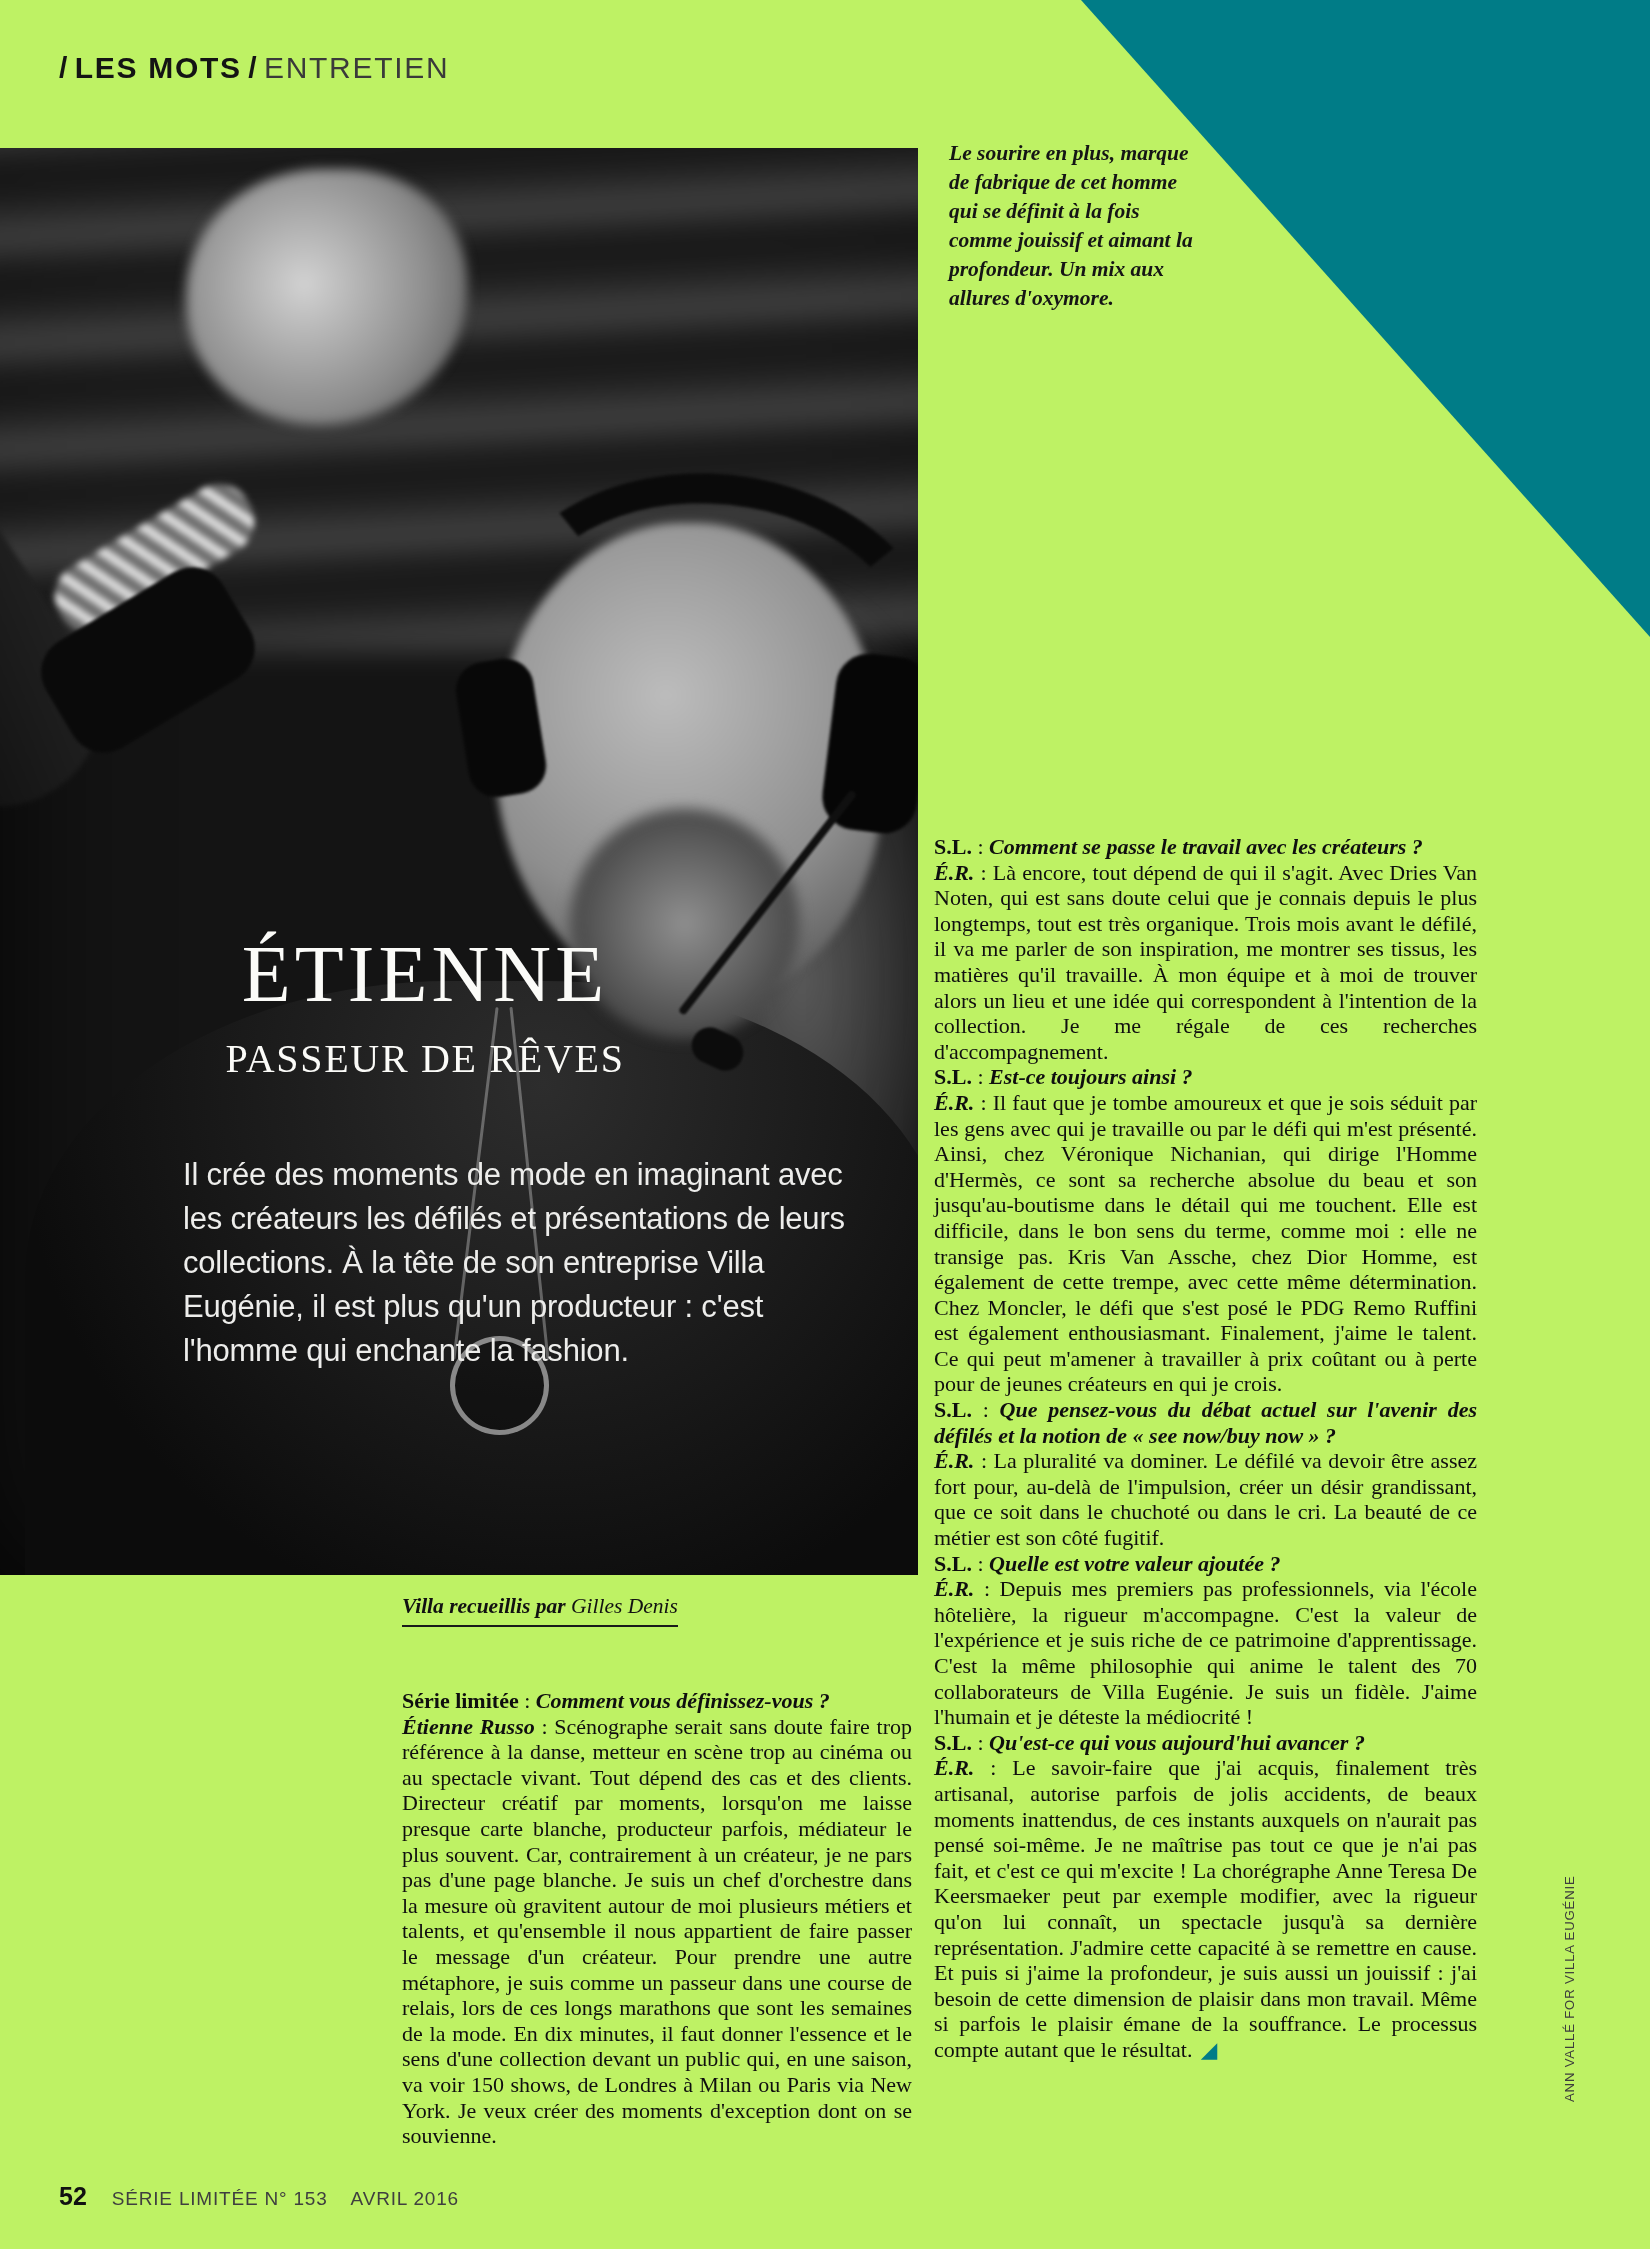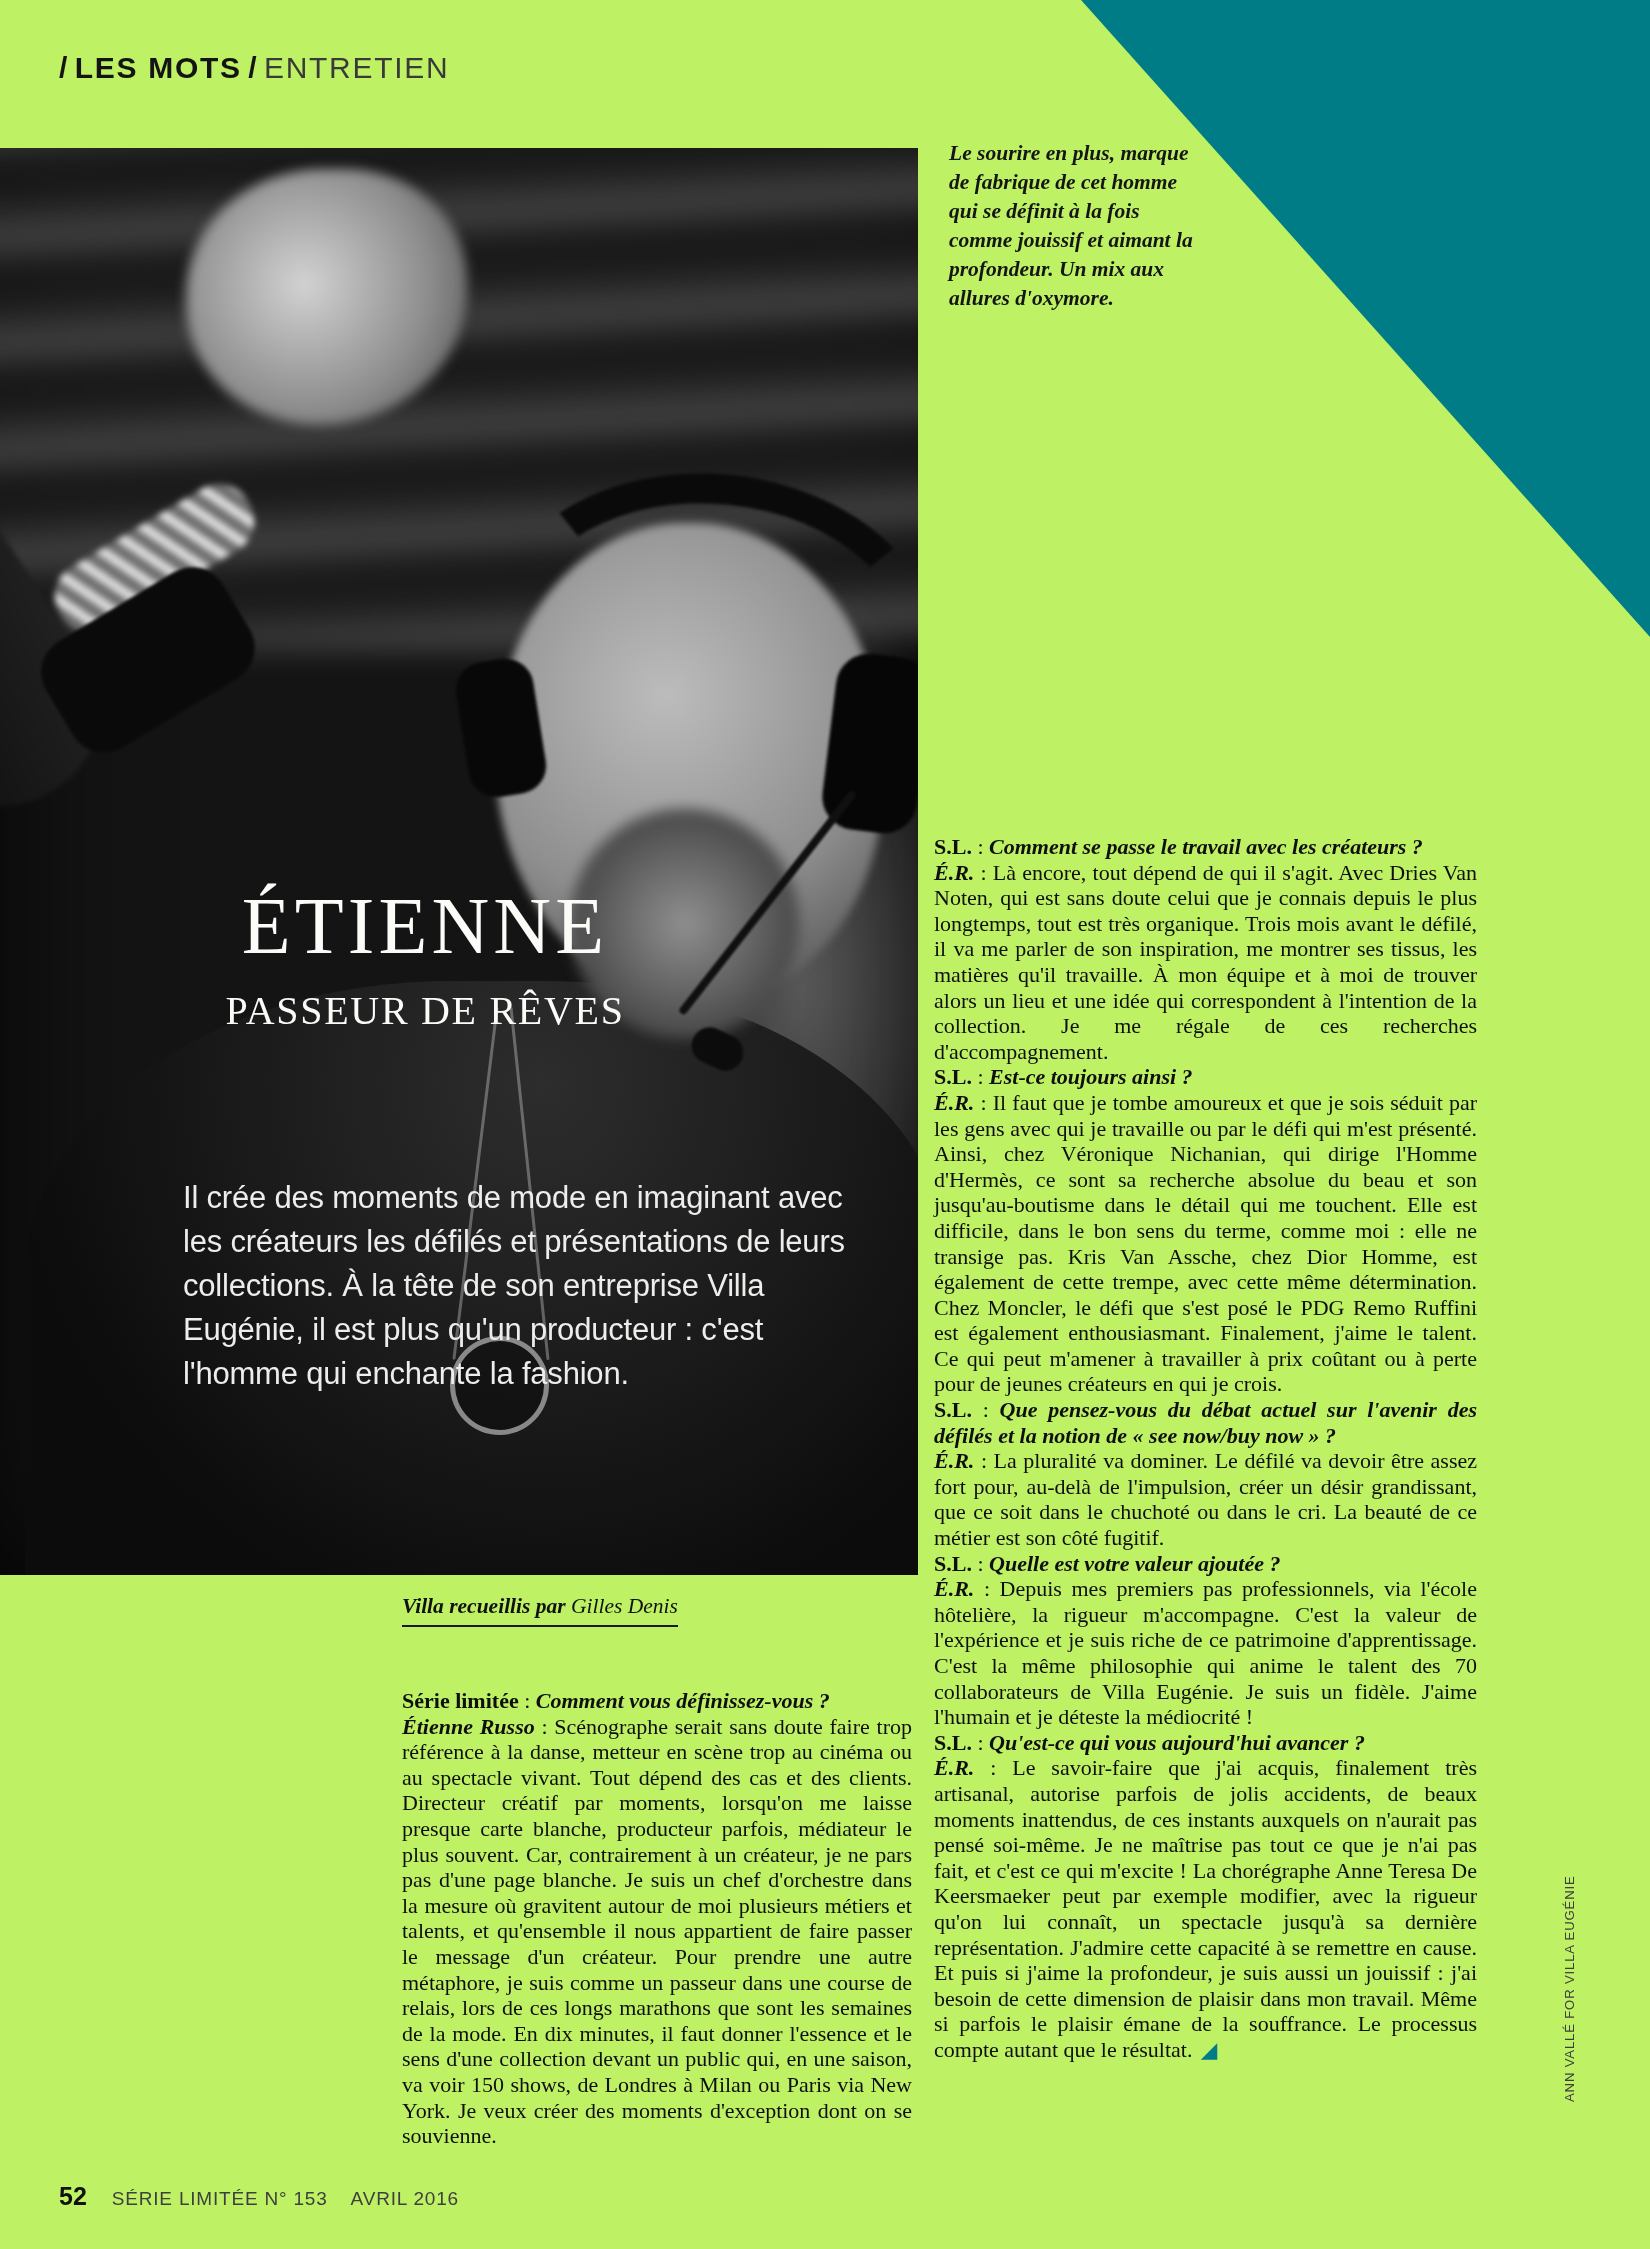--- a/index.html
+++ b/index.html
@@ -51,24 +51,24 @@
   .photo .torso{position:absolute;left:25px;top:833px;width:924px;height:644px;border-radius:46% 44% 0 0;
          background:radial-gradient(ellipse at 56% 16%,#2d2d2d,#0c0c0c 72%);}
   .photo .cord1,.photo .cord2{position:absolute;width:3.3px;height:355px;background:rgba(210,210,210,.38);
          border-radius:1.7px;}
   .photo .cord1{left:474px;top:858px;transform:rotate(7deg);}
   .photo .cord2{left:528px;top:858px;transform:rotate(-6deg);}
   .photo .ring{position:absolute;left:450px;top:1188px;width:89px;height:89px;border-radius:50%;
          border:5px solid rgba(235,235,235,.55);background:rgba(5,5,5,.35);}
 
   .title-block{position:absolute;left:95px;top:738px;width:660px;text-align:center;color:#fbfbf8;}
-  .title-block .t1{font-size:80px;letter-spacing:4.1px;line-height:1;font-weight:normal;}
+  .title-block .t1{font-size:80px;letter-spacing:4.1px;line-height:1;font-weight:normal;margin-top:48px;}
   .title-block .t2{font-size:80px;letter-spacing:4.1px;line-height:1;margin-top:16.5px;font-weight:normal;}
   .title-block .t3{font-size:40px;letter-spacing:1.7px;line-height:1;margin-top:25px;font-weight:normal;}
-  .standfirst{position:absolute;left:183px;top:997px;width:701px;
+  .standfirst{position:absolute;left:183px;top:974px;width:701px;
          font-family:"Liberation Sans",sans-serif;font-weight:normal;color:#ededeb;
          font-size:31px;line-height:44px;letter-spacing:-0.2px;}
 
   
   .caption{position:absolute;left:949px;top:139px;width:252px;
            font-size:21.5px;line-height:29px;font-weight:bold;font-style:italic;color:#151515;font-family:Liberation Serif, serif;}
 
   
   .col{position:absolute;text-align:justify;font-size:22px;line-height:25.6px;color:#0f0f0f;
        -webkit-hyphens:auto;hyphens:auto;}

